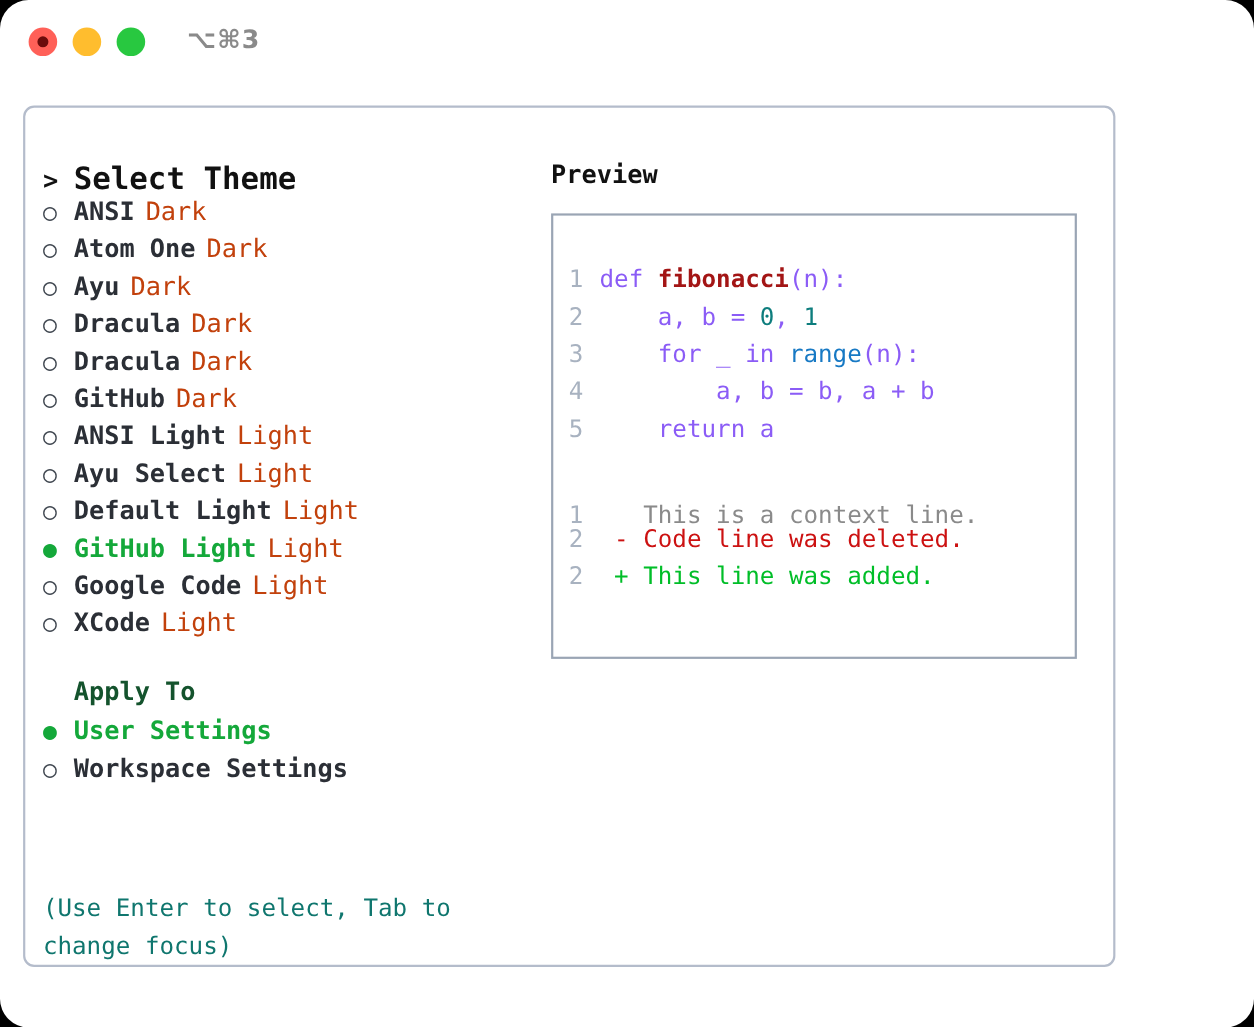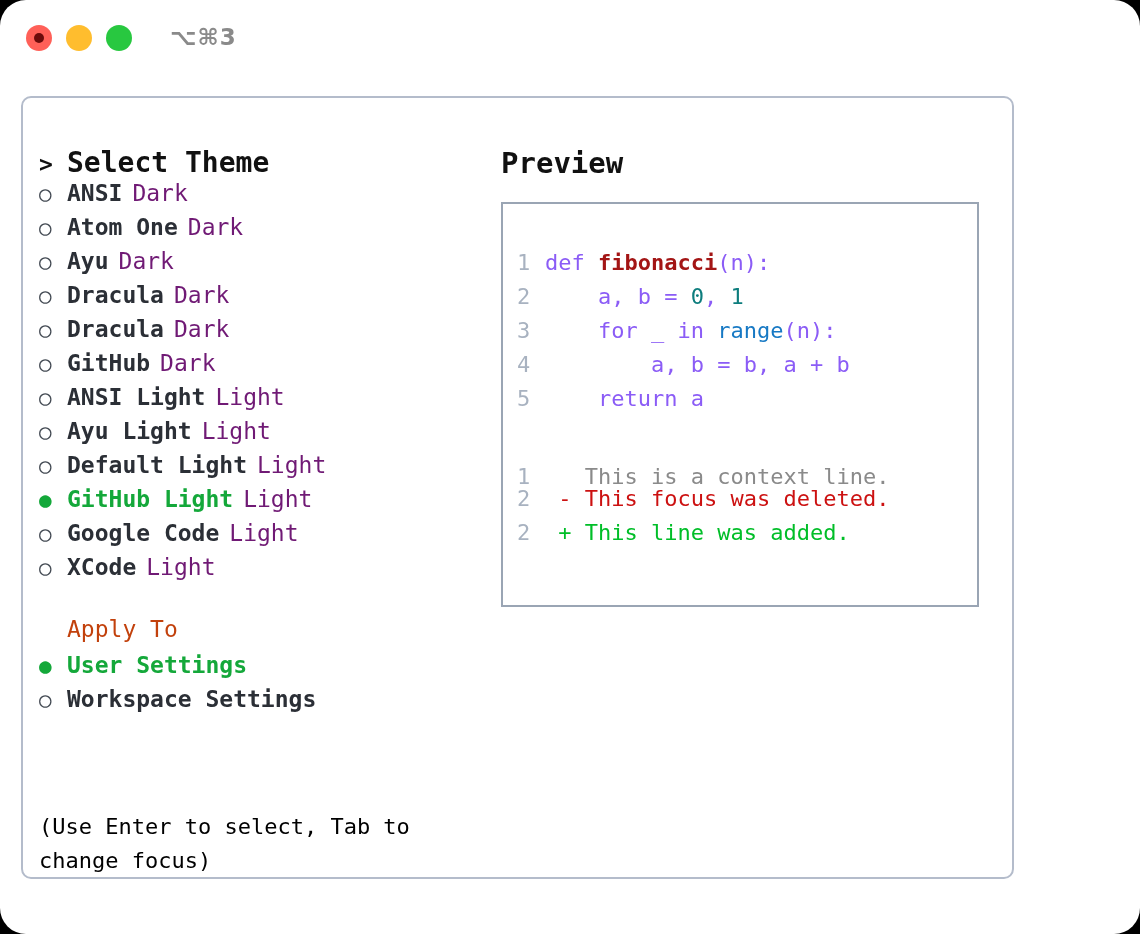--- a/index.html
+++ b/index.html
@@ -115,51 +115,51 @@
     color: #111111;
     font-size: 28px;
   }
 
   .label {
     color: #2b2f36;
     font-weight: bold;
   }
   .label.selected { color: #14a83a; }
   .suffix {
-    color: #701a75;
+    color: #c2410c;
     font-weight: normal;
     margin-left: 10px;
   }
 
   .section-head {
     height: 36px;
     margin-top: 28px;
   }
-  .section-head .label { font-weight: normal; color: #c2410c; }
+  .section-head .label { font-weight: bold; color: #14532d; }
 
   .hint {
     position: absolute;
     left: 16px;
     top: 712px;
     width: 420px;
     font-size: 22px;
     line-height: 34px;
-    color: #000000;
+    color: #0f766e;
     white-space: pre-wrap;
   }
 
   
   .right-col {
     position: absolute;
     left: 478px;
     top: 48px;
     width: 500px;
   }
   .preview-title {
-    font-size: 29px;
+    font-size: 23px;
     font-weight: bold;
     color: #111111;
     margin-bottom: 22px;
     white-space: pre;
   }
   .code-box {
     box-sizing: border-box;
     width: 478px;
     height: 405px;
     border: 2px solid #9aa5b4;
@@ -214,21 +214,21 @@
         </div>
 
         <div id="theme-list">
             <div class="row"><span class="gutter">○</span><span class="label">ANSI</span><span class="suffix">Dark</span></div>
             <div class="row"><span class="gutter">○</span><span class="label">Atom One</span><span class="suffix">Dark</span></div>
             <div class="row"><span class="gutter">○</span><span class="label">Ayu</span><span class="suffix">Dark</span></div>
             <div class="row"><span class="gutter">○</span><span class="label">Dracula</span><span class="suffix">Dark</span></div>
             <div class="row"><span class="gutter">○</span><span class="label">Dracula</span><span class="suffix">Dark</span></div>
             <div class="row"><span class="gutter">○</span><span class="label">GitHub</span><span class="suffix">Dark</span></div>
             <div class="row"><span class="gutter">○</span><span class="label">ANSI Light</span><span class="suffix">Light</span></div>
-            <div class="row"><span class="gutter">○</span><span class="label">Ayu Light</span><span class="suffix">Light</span></div>
+            <div class="row"><span class="gutter">○</span><span class="label">Ayu Select</span><span class="suffix">Light</span></div>
             <div class="row"><span class="gutter">○</span><span class="label">Default Light</span><span class="suffix">Light</span></div>
             <div class="row"><span class="gutter sel">●</span><span class="label selected">GitHub Light</span><span class="suffix">Light</span></div>
             <div class="row"><span class="gutter">○</span><span class="label">Google Code</span><span class="suffix">Light</span></div>
             <div class="row"><span class="gutter">○</span><span class="label">XCode</span><span class="suffix">Light</span></div>
           </div>
 
         <div class="row section-head">
           <span class="gutter"> </span>
           <span class="label">Apply To</span>
         </div>
@@ -247,21 +247,21 @@
           <div id="code-lines">
               <div class="code-line"><span class="ln">1</span><span><span class="code-text">def </span><span class="tok-fn">fibonacci</span><span class="code-text">(n):</span></span></div>
               <div class="code-line"><span class="ln">2</span><span><span class="code-text">    a, b = </span><span class="tok-num">0</span><span class="code-text">, </span><span class="tok-num">1</span></span></div>
               <div class="code-line"><span class="ln">3</span><span><span class="code-text">    for _ in </span><span class="tok-call">range</span><span class="code-text">(n):</span></span></div>
               <div class="code-line"><span class="ln">4</span><span><span class="code-text">        a, b = b, a + b</span></span></div>
               <div class="code-line"><span class="ln">5</span><span><span class="code-text">    return a</span></span></div>
             </div>
           <div class="blank-line"></div>
           <div id="diff-lines">
               <div class="code-line"><span class="ln">1</span><span class="tok-ctx">   </span><span class="tok-ctx">This is a context line.</span></div>
-              <div class="code-line"><span class="ln">2</span><span class="tok-del"> - </span><span class="tok-del">This focus was deleted.</span></div>
+              <div class="code-line"><span class="ln">2</span><span class="tok-del"> - </span><span class="tok-del">Code line was deleted.</span></div>
               <div class="code-line"><span class="ln">2</span><span class="tok-add"> + </span><span class="tok-add">This line was added.</span></div>
             </div>
         </div>
       </div>
 
     </div>
   </div>
 </div>
 
 </body></html>

